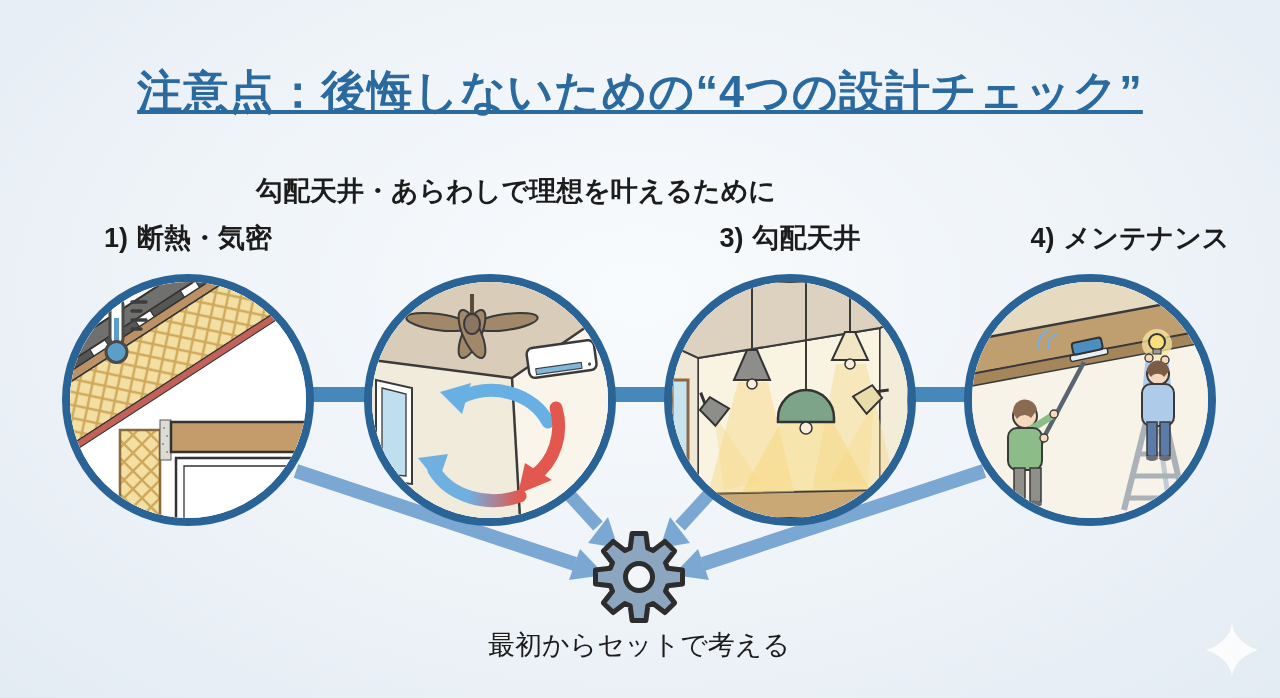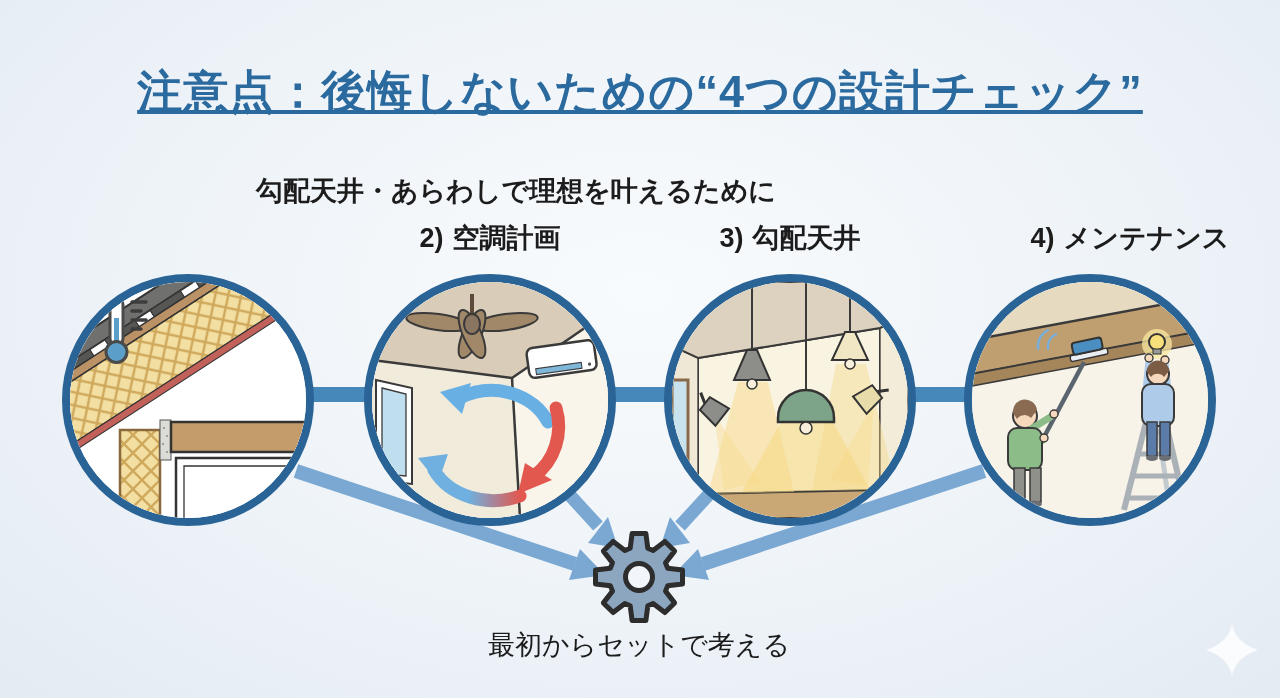--- a/index.html
+++ b/index.html
@@ -62,20 +62,23 @@
       <line x1="713" y1="490" x2="680" y2="526" stroke="var(--arrow)" stroke-width="13"></line>
       <polygon points="660,548 670,517 690,543" fill="var(--arrow)"></polygon>
     </g>
 
     <g>
       <line x1="984" y1="471" x2="703" y2="564" stroke="var(--arrow)" stroke-width="14"></line>
       <polygon points="673,575 698,549 709,580" fill="var(--arrow)"></polygon>
     </g>
   </svg>
 
+  <div class="item-label" style="left:62px">
+    <span class="num">1)</span><span>断熱・気密</span>
+  </div>
   <div class="vis-circle" style="left:62px">
     <svg width="236" height="236" viewBox="0 0 236 236">
       <defs>
         <pattern id="lat1" width="18" height="18" patternUnits="userSpaceOnUse">
           <rect width="18" height="18" fill="#f3dfa2"></rect>
           <path d="M0,18 L18,0 M0,0 L18,18" stroke="#cfa95c" stroke-width="2.4" fill="none"></path>
         </pattern>
       </defs>
       <rect width="236" height="236" fill="#ffffff"></rect>
 
@@ -118,23 +121,20 @@
         <g stroke="#3d3d3d" stroke-width="3.4" stroke-linecap="round">
           <line x1="62" y1="20" x2="76" y2="20"></line>
             <line x1="62" y1="29" x2="71" y2="29"></line>
           <line x1="62" y1="38" x2="76" y2="38"></line>
             <line x1="62" y1="47" x2="71" y2="47"></line>
         </g>
       </g>
     </svg>
   </div>
 
-  <div class="item-label" style="left:364px">
-    <span class="num">2)</span><span>空調計画</span>
-  </div>
   <div class="vis-circle" style="left:364px">
     <svg width="236" height="236" viewBox="0 0 236 236">
       <defs>
         <linearGradient id="mixg" x1="1" y1="0" x2="0" y2="0">
           <stop offset="0" stop-color="#e2584f"></stop>
             <stop offset="0.6" stop-color="#6fb0e0"></stop>
         </linearGradient>
       </defs>
       <rect width="236" height="236" fill="#f8f3e9"></rect>
       <polygon points="0,78 0,0 236,0 236,30 140,96" fill="#d9cdb9"></polygon>

